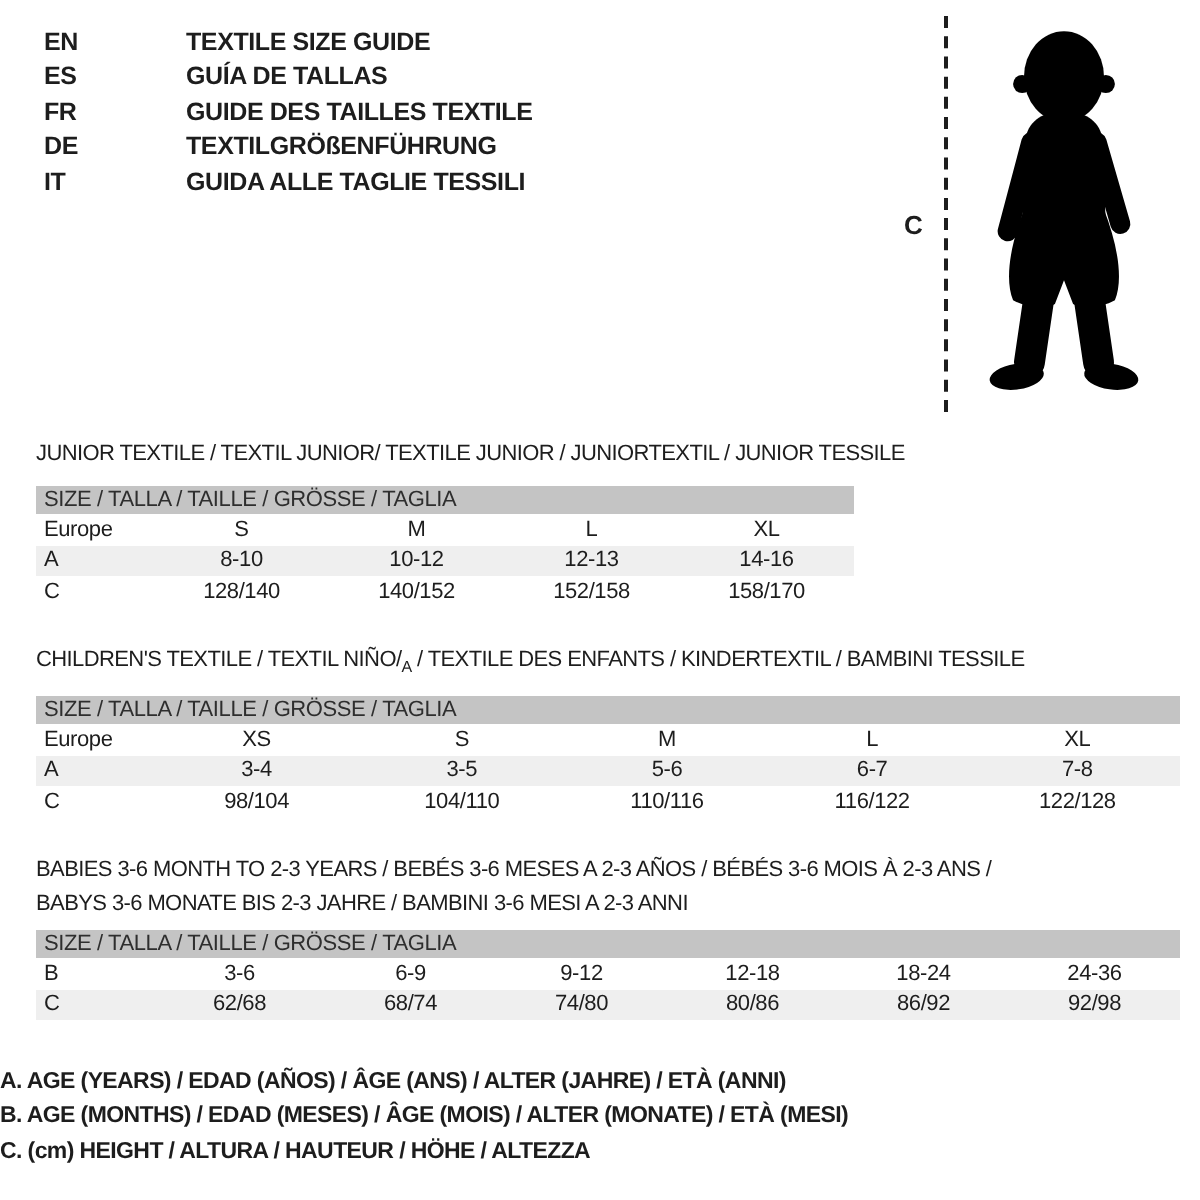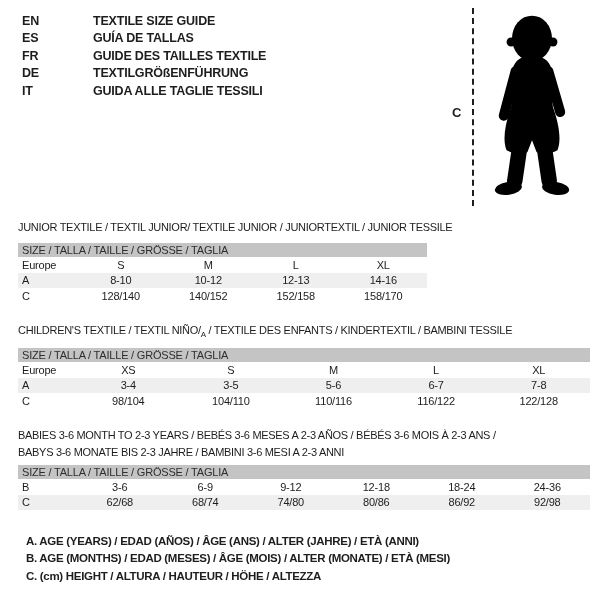--- a/index.html
+++ b/index.html
@@ -31,21 +31,21 @@
   .t-children{top:348px;width:572px;}
   .t-babies{top:465px;width:572px;}
   .size-bar{height:14px;background:#c4c4c4;display:flex;align-items:center;
             padding-left:4px;font-size:11px;color:#2e2e2e;letter-spacing:-0.2px;}
   .trow{display:flex;align-items:center;height:15.5px;font-size:11px;
         letter-spacing:-0.2px;}
   .trow.striped{background:#efefef;}
   .cell{flex:1;text-align:center;}
   .cell.lbl{flex:0 0 55px;text-align:left;padding-left:4px;}
   
-  .notes{position:absolute;left:26px;top:532px;}
+  .notes{position:absolute;left:0;top:532px;}
   .note-line{height:17.5px;display:flex;align-items:center;
              font-weight:700;font-size:11.5px;letter-spacing:-0.3px;
              white-space:nowrap;}
 </style>
 </head>
 <body>
 
 <div class="lang-block">
   <div class="lang-row">
     <span class="lang-code">EN</span>

